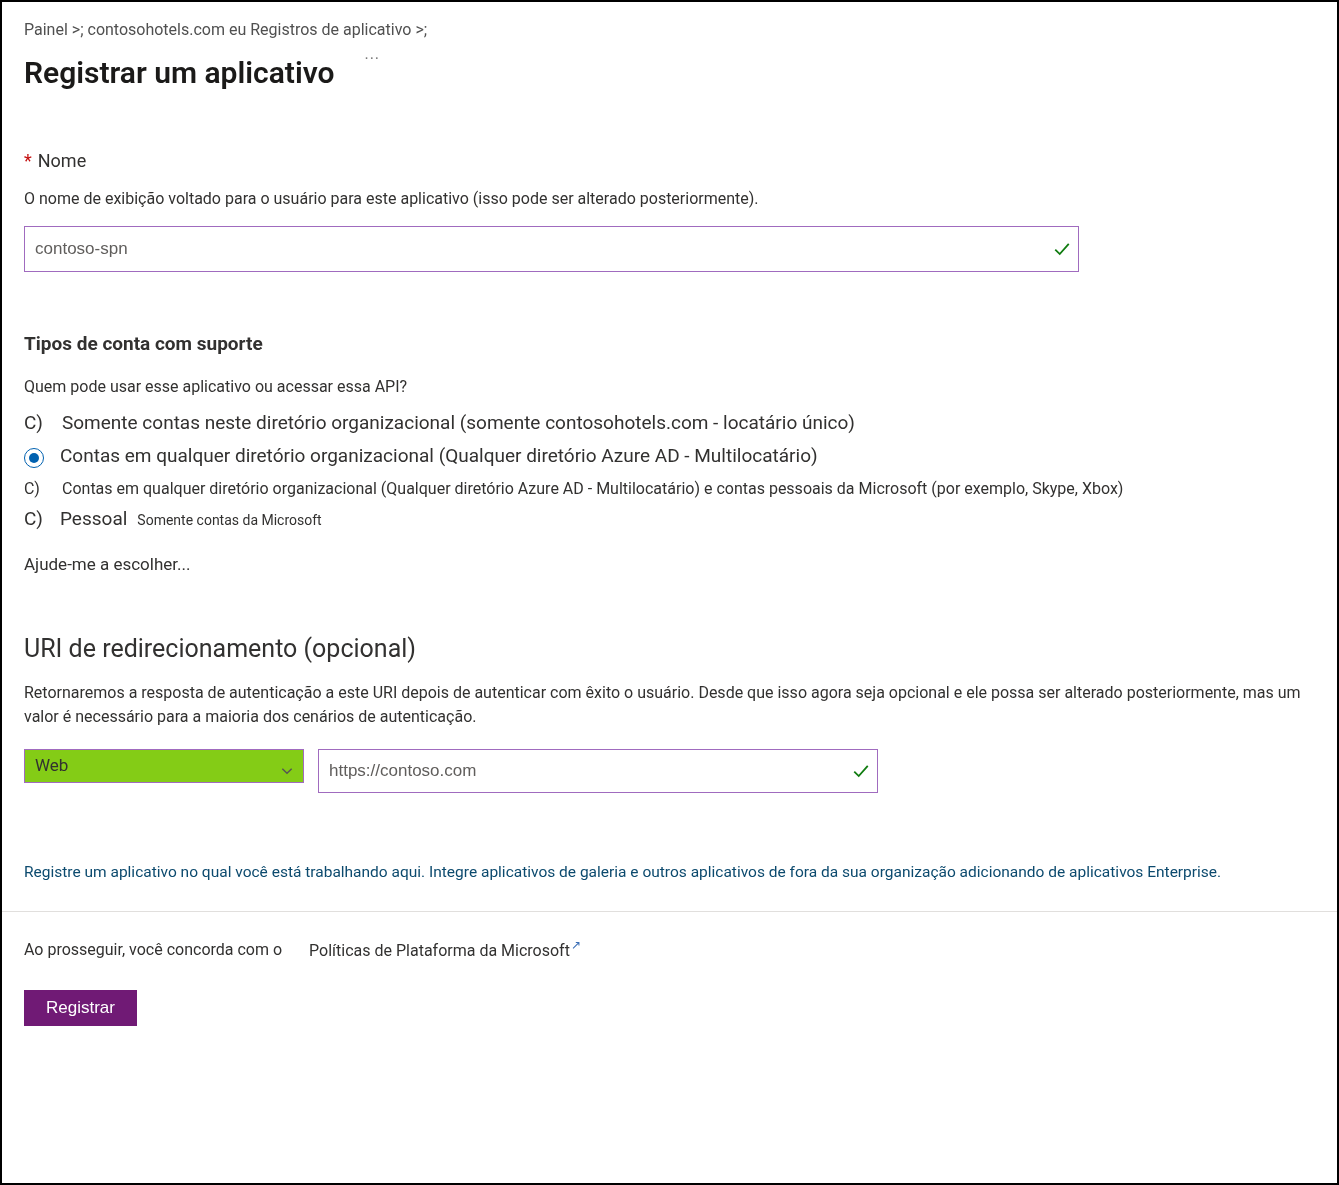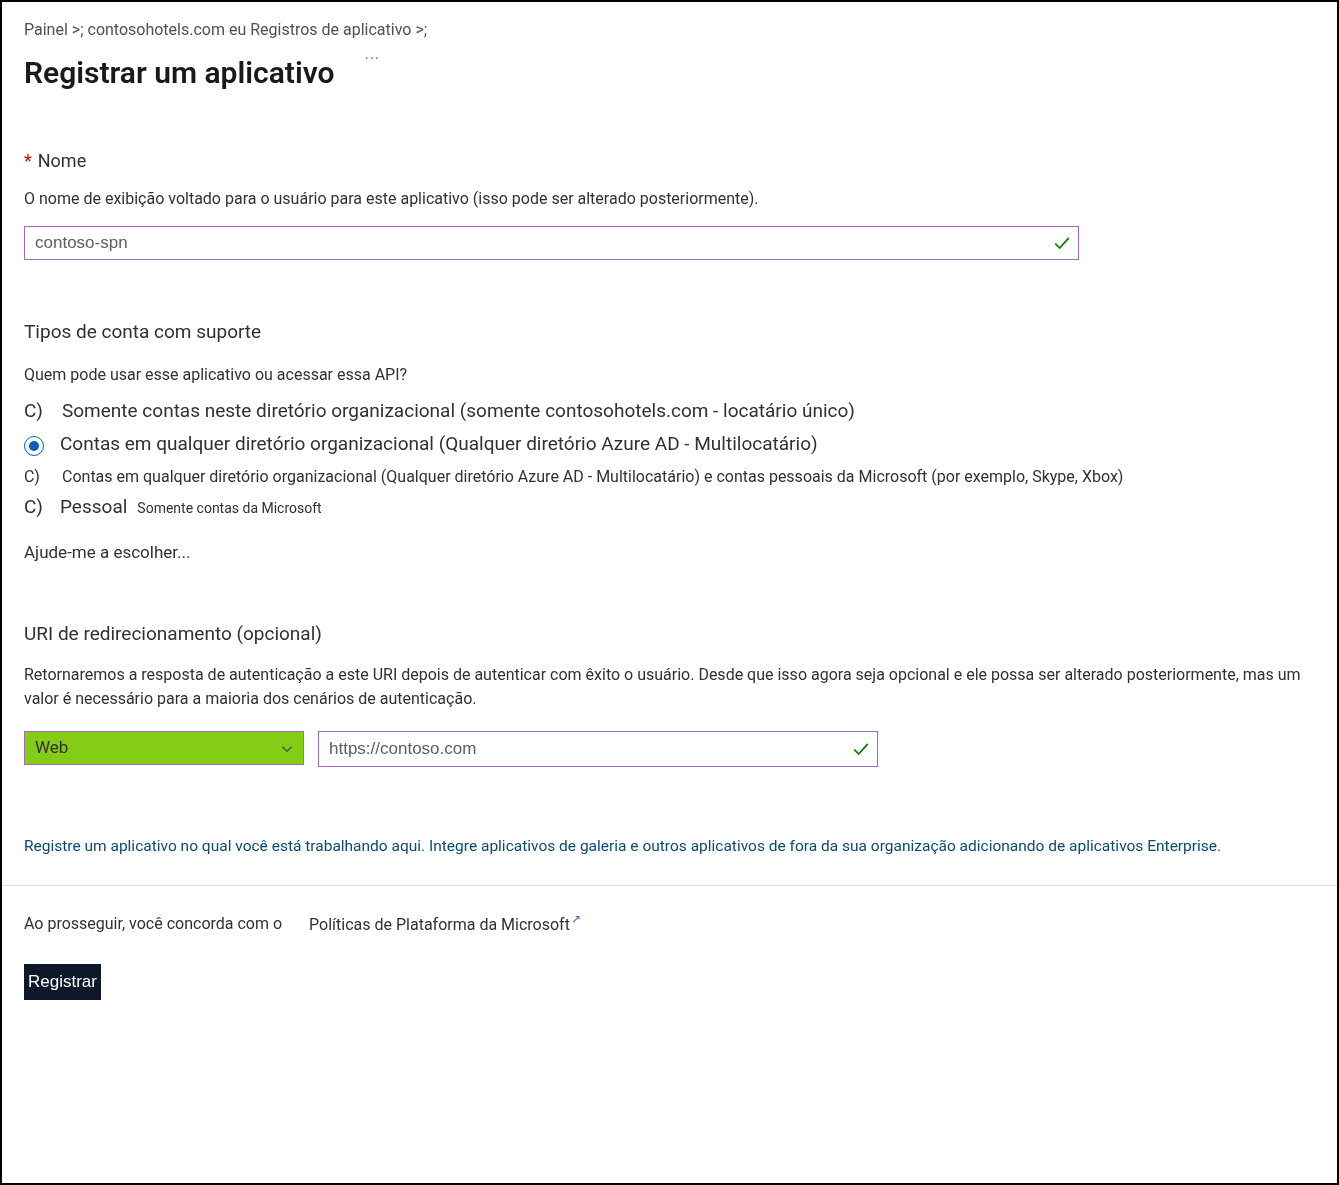--- a/index.html
+++ b/index.html
@@ -53,35 +53,35 @@
     width: 1055px;
     margin-bottom: 60px;
   }
   .text-input {
     width: 100%;
     border: 1px solid #a06bbf;
     padding: 6px 36px 6px 10px;
     font-size: 17px;
     color: #605e5c;
     outline: none;
-    height: 34px;
+    height: 46px;
   }
   .check-icon {
     position: absolute;
     right: 8px;
     top: 50%;
     transform: translateY(-50%);
     color: #107c10;
   }
   .check-icon svg { width: 18px; height: 18px; display:block; }
   .section-heading {
     font-size: 19px;
     color: #323130;
     margin-bottom: 22px;
-    font-weight: 400;
+    font-weight: 700;
   }
   .sub-question {
     font-size: 16px;
     color: #323130;
     margin-bottom: 14px;
   }
   .radio-list { margin-bottom: 20px; }
   .radio-row {
     display: flex;
     align-items: flex-start;
@@ -129,21 +129,21 @@
   .radio-personal-sub {
     font-size: 14px;
     color: #323130;
   }
   .help-link {
     font-size: 17px;
     color: #323130;
     margin: 24px 0 60px 0;
   }
   .uri-section-heading {
-    font-size: 19px;
+    font-size: 25px;
     color: #323130;
     margin-bottom: 18px;
     font-weight: 400;
   }
   .uri-help {
     font-size: 16px;
     color: #323130;
     line-height: 1.5;
     margin-bottom: 20px;
     max-width: 1290px;
@@ -177,21 +177,21 @@
   .uri-input-wrap {
     position: relative;
     width: 560px;
   }
   .uri-input {
     width: 100%;
     border: 1px solid #a06bbf;
     padding: 5px 36px 5px 10px;
     font-size: 17px;
     color: #605e5c;
-    height: 36px;
+    height: 44px;
     outline: none;
   }
   .enterprise-note {
     font-size: 15.5px;
     color: #0c4a6e;
     margin-bottom: 30px;
     max-width: 1295px;
   }
   .divider {
     border: none;
@@ -208,25 +208,25 @@
     color: #323130;
     position: relative;
   }
   .ext-icon {
     color: #3b6fb6;
     font-size: 12px;
     vertical-align: super;
     margin-left: 1px;
   }
   .register-btn {
-    background: #0f172a;
+    background: #701a75;
     color: #fff;
     border: none;
     font-size: 17px;
-    padding: 8px 4px;
+    padding: 8px 22px;
     cursor: pointer;
   }
 </style>
 </head>
 <body>
 
 
 
 
 <div class="breadcrumb">

